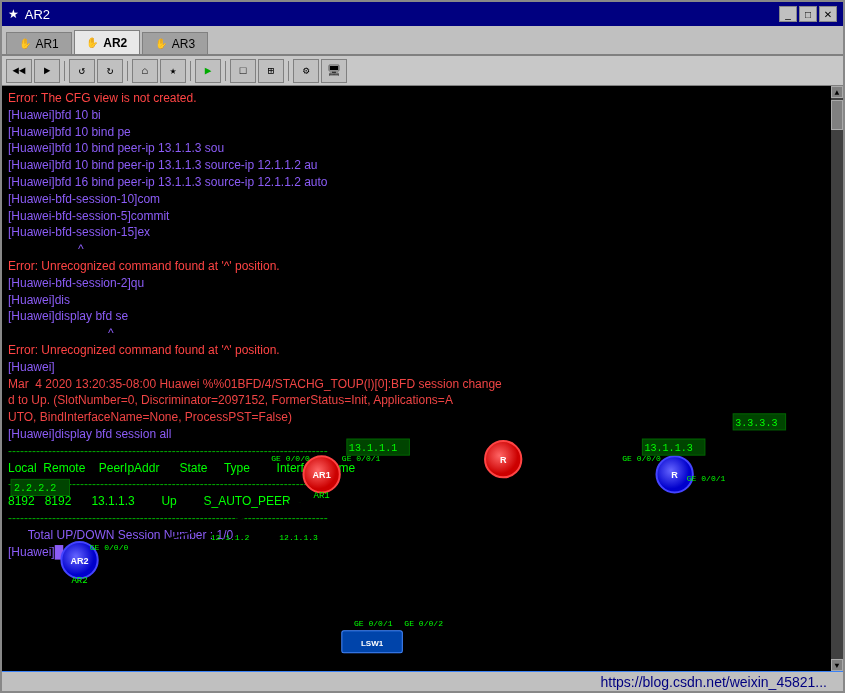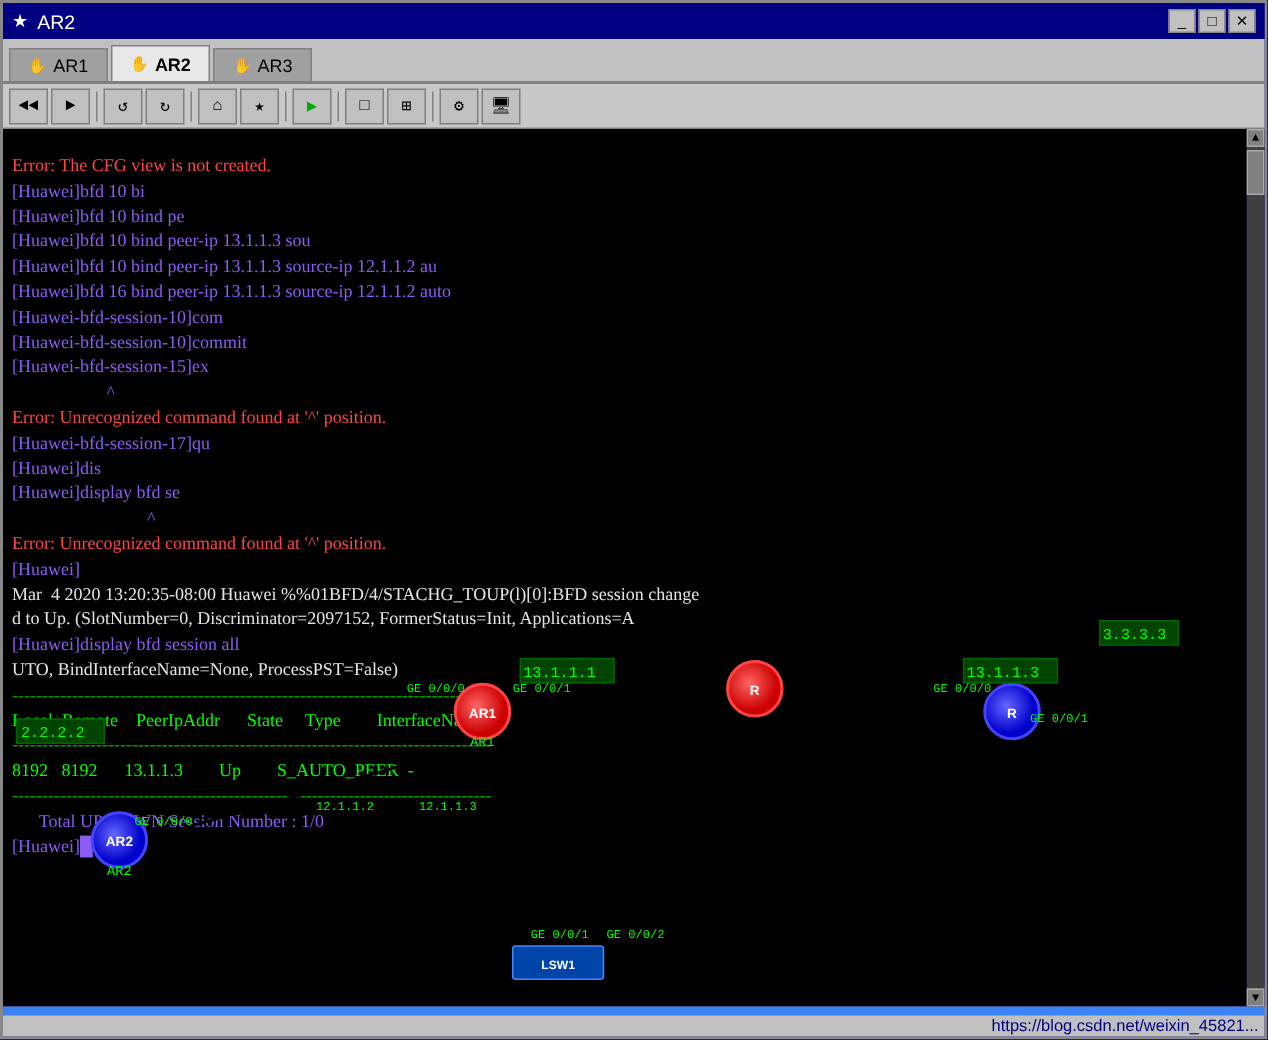--- a/index.html
+++ b/index.html
@@ -138,23 +138,23 @@
       flex: 1;
       display: flex;
       overflow: hidden;
       position: relative;
     }
 
     
     .terminal {
       background: #000000;
       color: #00ff00;
-      font-family: Liberation Serif, serif;
+      font-family: Liberation Sans, sans-serif;
       font-size: 12px;
-      padding: 16px 6px;
+      padding: 4px 6px;
       overflow-y: auto;
       flex: 1;
       line-height: 1.4;
       position: relative;
       z-index: 2;
     }
 
     .terminal-line {
       white-space: pre;
       display: block;
@@ -162,21 +162,21 @@
 
     .terminal-line.error {
       color: #ff4444;
     }
 
     .terminal-line.normal {
       color: #8b5cf6;
     }
 
     .terminal-line.system-msg {
-      color: #e5e5e5;
+      color: #ef4444;
     }
 
     .terminal-line.separator {
       color: #00aa00;
     }
 
     .terminal-line.header {
       color: #00ff00;
     }
 
@@ -207,26 +207,26 @@
       z-index: 3;
     }
 
     
     .status-bar {
       background: #c0c0c0;
       height: 20px;
       display: flex;
       align-items: center;
       justify-content: flex-end;
-      padding: 0 4px;
-      font-size: 11px;
+      padding: 0 16px;
+      font-size: 14px;
       font-family: Arial, sans-serif;
       color: #000080;
       flex-shrink: 0;
-      border-top: 6px solid #3b82f6;
+      border-top: 1px solid #3b82f6;
     }
 
   </style>
 </head>
 <body>
 
 <div class="window">
 
   <div class="title-bar">
     <div class="title-bar-left">
@@ -277,34 +277,34 @@
   <div class="main-area">
 
     <div class="terminal">
       <span class="terminal-line error">Error: The CFG view is not created.</span>
       <span class="terminal-line normal">[Huawei]bfd 10 bi</span>
       <span class="terminal-line normal">[Huawei]bfd 10 bind pe</span>
       <span class="terminal-line normal">[Huawei]bfd 10 bind peer-ip 13.1.1.3 sou</span>
       <span class="terminal-line normal">[Huawei]bfd 10 bind peer-ip 13.1.1.3 source-ip 12.1.1.2 au</span>
       <span class="terminal-line normal">[Huawei]bfd 16 bind peer-ip 13.1.1.3 source-ip 12.1.1.2 auto</span>
       <span class="terminal-line normal">[Huawei-bfd-session-10]com</span>
-      <span class="terminal-line normal">[Huawei-bfd-session-10]commit</span>
+      <span class="terminal-line normal">[Huawei-bfd-session-5]commit</span>
       <span class="terminal-line normal">[Huawei-bfd-session-15]ex</span>
       <span class="terminal-line normal">                     ^</span>
       <span class="terminal-line error">Error: Unrecognized command found at '^' position.</span>
-      <span class="terminal-line normal">[Huawei-bfd-session-17]qu</span>
+      <span class="terminal-line normal">[Huawei-bfd-session-2]qu</span>
       <span class="terminal-line normal">[Huawei]dis</span>
       <span class="terminal-line normal">[Huawei]display bfd se</span>
       <span class="terminal-line normal">                              ^</span>
       <span class="terminal-line error">Error: Unrecognized command found at '^' position.</span>
       <span class="terminal-line normal">[Huawei]</span>
       <span class="terminal-line system-msg">Mar  4 2020 13:20:35-08:00 Huawei %%01BFD/4/STACHG_TOUP(l)[0]:BFD session change</span>
       <span class="terminal-line system-msg">d to Up. (SlotNumber=0, Discriminator=2097152, FormerStatus=Init, Applications=A</span>
+      <span class="terminal-line system-msg">UTO, BindInterfaceName=None, ProcessPST=False)</span>
       <span class="terminal-line normal">[Huawei]display bfd session all</span>
-      <span class="terminal-line system-msg">UTO, BindInterfaceName=None, ProcessPST=False)</span>
       <span class="terminal-line separator">--------------------------------------------------------------------------------</span>
       <span class="terminal-line header">Local  Remote    PeerIpAddr      State     Type        InterfaceName</span>
       <span class="terminal-line separator">--------------------------------------------------------------------------------</span>
       <span class="terminal-line data">8192   8192      13.1.1.3        Up        S_AUTO_PEER  -</span>
       <span class="terminal-line separator">--------------------------------------------------------------------------------</span>
       <span class="terminal-line normal">      Total UP/DOWN Session Number : 1/0</span>
       <span class="terminal-line normal">[Huawei]█</span>
     </div>
 
     <svg class="network-overlay" viewBox="0 0 820 580" xmlns="http://www.w3.org/2000/svg">

